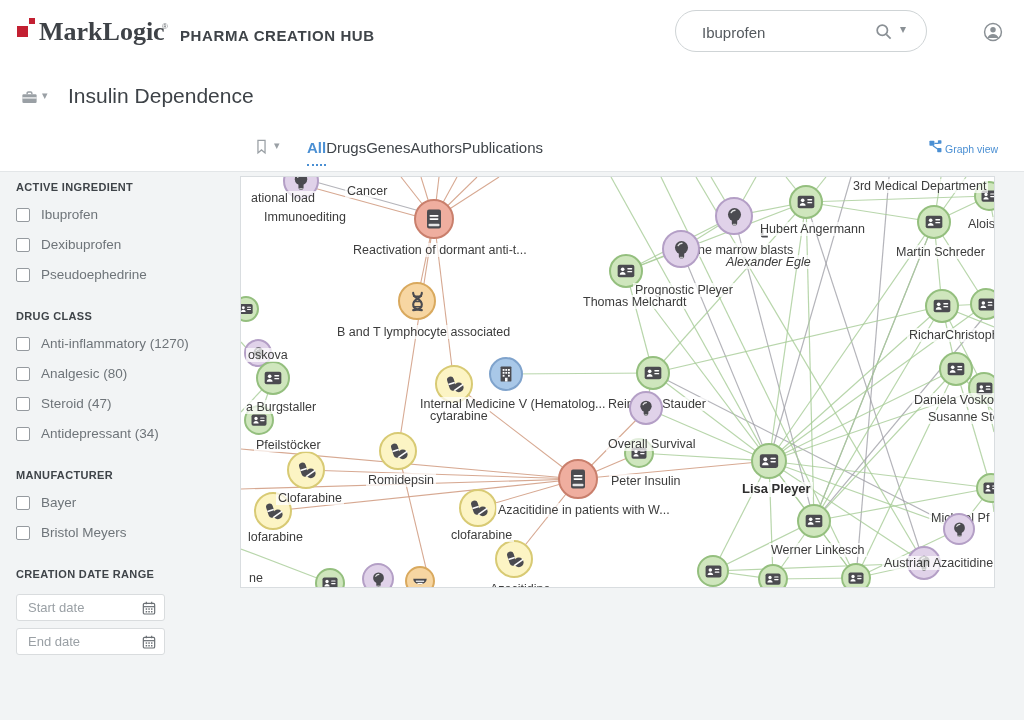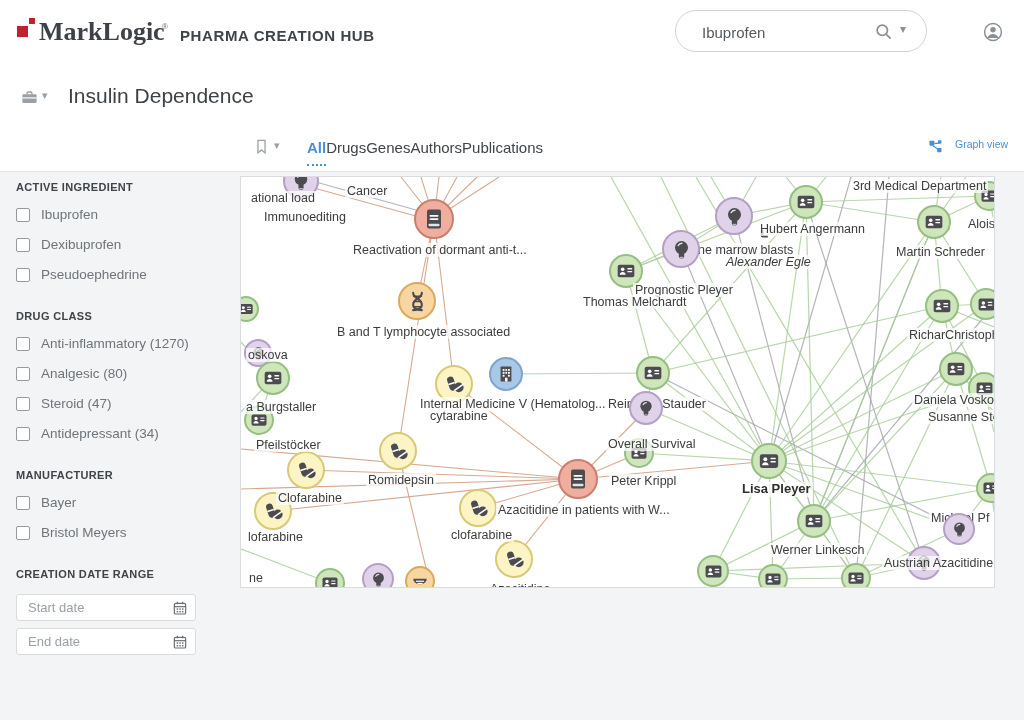--- a/index.html
+++ b/index.html
@@ -24,31 +24,31 @@
   
   .case-ic{position:absolute;left:20px;top:88px;width:19px;height:19px}
   .case-caret{position:absolute;left:42px;top:89px;font-size:11px;color:#9aa0a5}
   .page-title{position:absolute;left:68px;top:84px;font-size:21px;color:#3d4247}
   
   .bm-ic{position:absolute;left:253px;top:136px;width:17px;height:21px}
   .bm-caret{position:absolute;left:274px;top:139px;font-size:11px;color:#9aa0a5}
   .tabs{position:absolute;left:307px;top:139px;display:flex;}
   .tab{font-size:15px;color:#3f4449;font-weight:500;padding-bottom:8px;cursor:pointer}
   .tab.active{color:#4a8fd3;font-weight:600;border-bottom:2px dotted #4a8fd3}
-  .graph-view{position:absolute;left:928px;top:138px;display:flex;align-items:flex-start;gap:10px}
+  .graph-view{position:absolute;left:928px;top:138px;display:flex;align-items:flex-end;gap:0}
   .graph-view-ic{width:17px;height:17px}
   .graph-view-label{font-size:10.5px;color:#4a8fd3}
   
   .sidebar{position:absolute;left:16px;top:181px;width:210px}
   .sec-title{font-size:11px;font-weight:700;color:#3f4449;letter-spacing:.35px;margin:0 0 14px 0}
   .f-item{display:flex;align-items:center;gap:11px;margin-bottom:15px;cursor:pointer}
   .cbx{width:12px;height:12px;border:1px solid #959a9f;border-radius:2px;background:#fff;flex:0 0 auto}
   .f-label{font-size:13.5px;color:#6e7479}
   .sec-gap{height:13px}
-  .date-inp{position:relative;width:180px;height:27px;border:1px solid #d9dcde;border-radius:3px;
+  .date-inp{position:relative;width:149px;height:27px;border:1px solid #d9dcde;border-radius:3px;
     background:#fff;margin-bottom:7px;box-sizing:border-box}
   .date-inp input{position:absolute;left:9px;top:4px;width:125px;border:none;outline:none;
     font-size:13px;color:#6e7479;font-family:"Liberation Sans",sans-serif}
   .date-inp input::placeholder{color:#9aa0a5}
   .cal-ic{position:absolute;right:7px;top:5px;width:16px;height:16px}
   
   .panel{position:absolute;left:240px;top:176px;width:753px;height:410px;background:#fff;
     border:1px solid #d9dde0;overflow:hidden}
   .panel svg.edges{position:absolute;left:0;top:0;z-index:1}
   .glabel{position:absolute;z-index:3;font-size:12.5px;color:#3c3c3c;white-space:nowrap;
@@ -317,21 +317,21 @@
     <div class="glabel" style="left: 13px; top: 261px;">Pfeilstöcker</div>
     <div class="glabel" style="left: 35px; top: 314px;">Clofarabine</div>
     <div class="glabel" style="left: 125px; top: 296px;">Romidepsin</div>
     <div class="glabel" style="left: 177px; top: 220px;">Internal Medicine V (Hematolog...</div>
     <div class="glabel" style="left: 187px; top: 232px;">cytarabine</div>
     <div class="glabel" style="left: 208px; top: 351px;">clofarabine</div>
     <div class="glabel" style="left: 255px; top: 326px;">Azacitidine in patients with W...</div>
     <div class="glabel" style="left: 247px; top: 405px;">Azacitidine</div>
     <div class="glabel" style="left: 5px; top: 353px;">lofarabine</div>
     <div class="glabel" style="left: 6px; top: 394px;">ne</div>
-    <div class="glabel" style="left: 368px; top: 297px;">Peter Krippl</div>
+    <div class="glabel" style="left: 368px; top: 297px;">Peter Insulin</div>
     <div class="glabel" style="left: 365px; top: 260px;">Overall Survival</div>
     <div class="glabel" style="left: 365px; top: 220px;">Reinhard Stauder</div>
     <div class="glabel bold" style="left: 499px; top: 305px;">Lisa Pleyer</div>
     <div class="glabel" style="left: 528px; top: 366px;">Werner Linkesch</div>
     <div class="glabel" style="left: 392px; top: 106px;">Prognostic Pleyer</div>
     <div class="glabel" style="left: 340px; top: 118px;">Thomas Melchardt</div>
     <div class="glabel" style="left: 455px; top: 66px;">ne marrow blasts</div>
     <div class="glabel" style="left: 483px; top: 78px; font-style: italic;">Alexander Egle</div>
     <div class="glabel" style="left: 517px; top: 45px;">Hubert Angermann</div>
     <div class="glabel" style="left: 610px; top: 2px;">3rd Medical Department</div>

